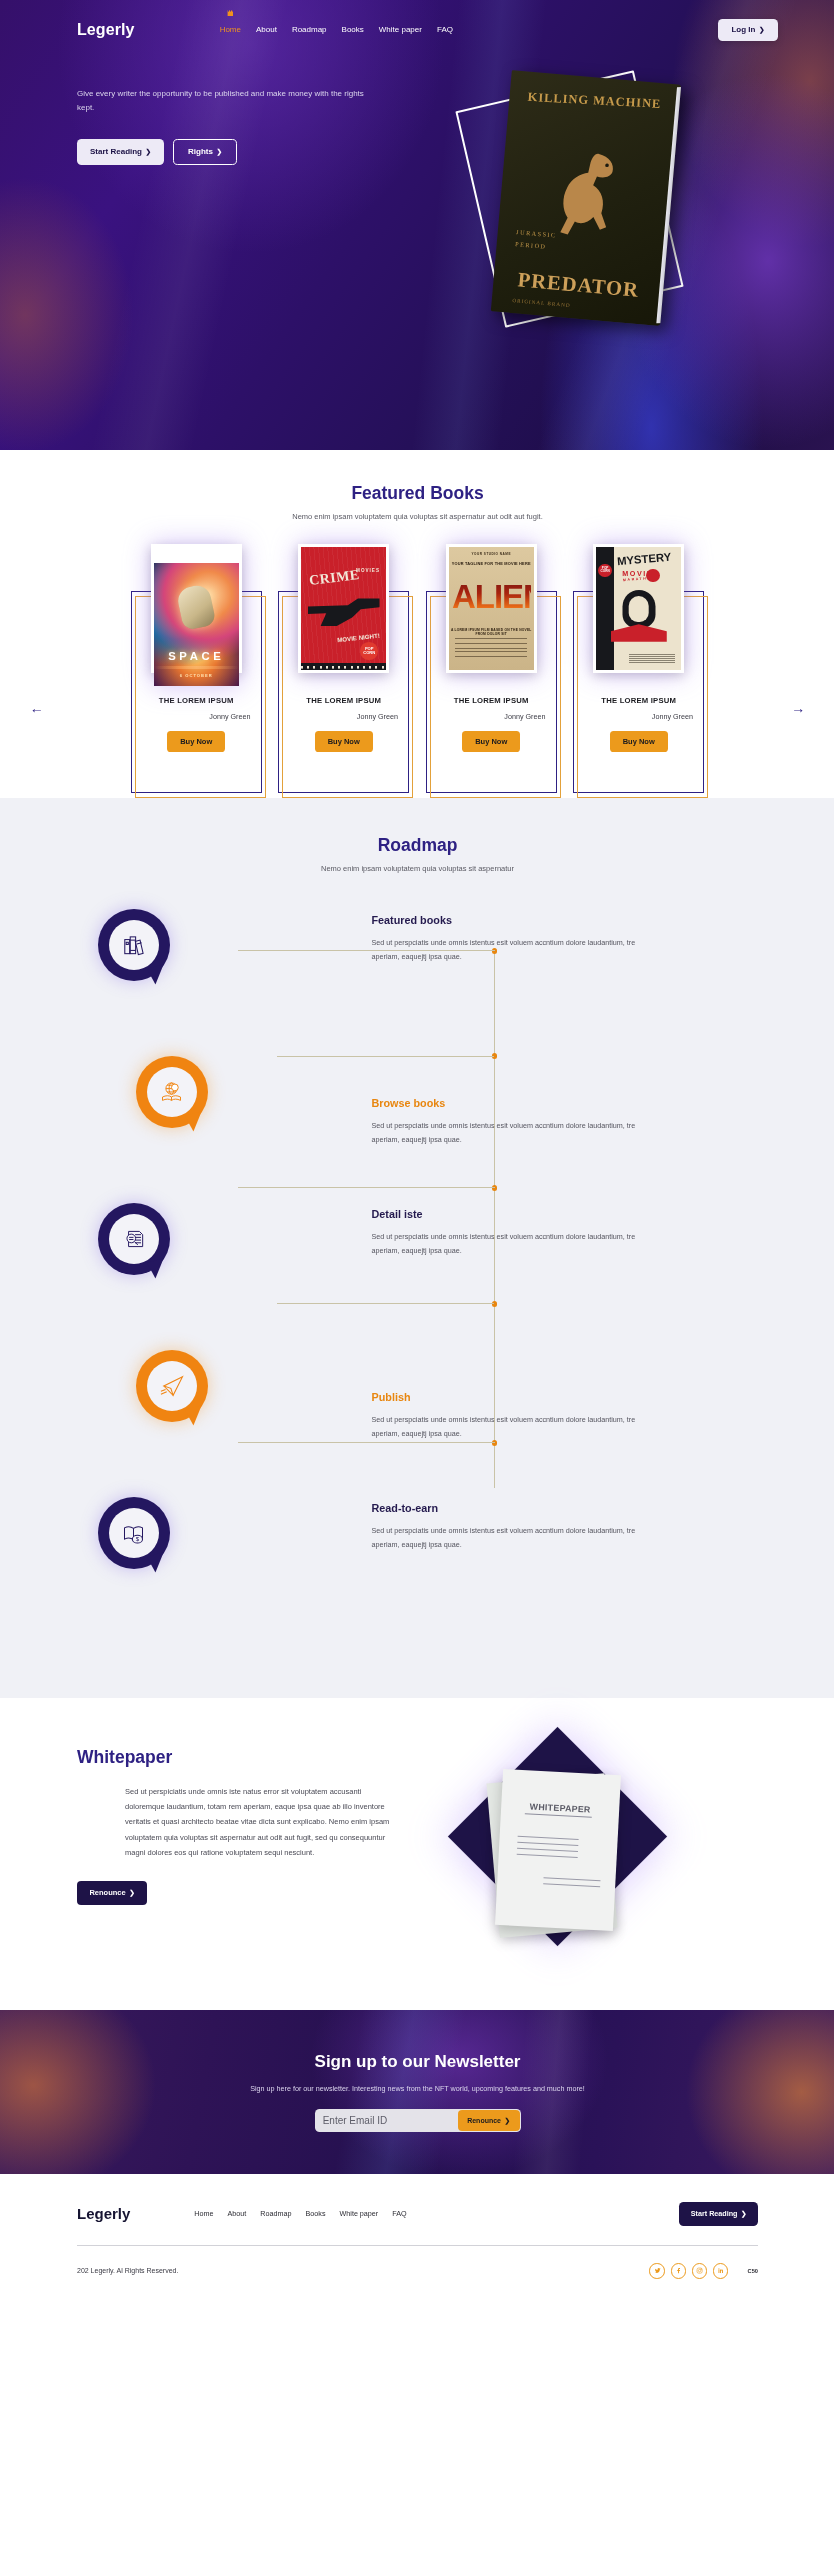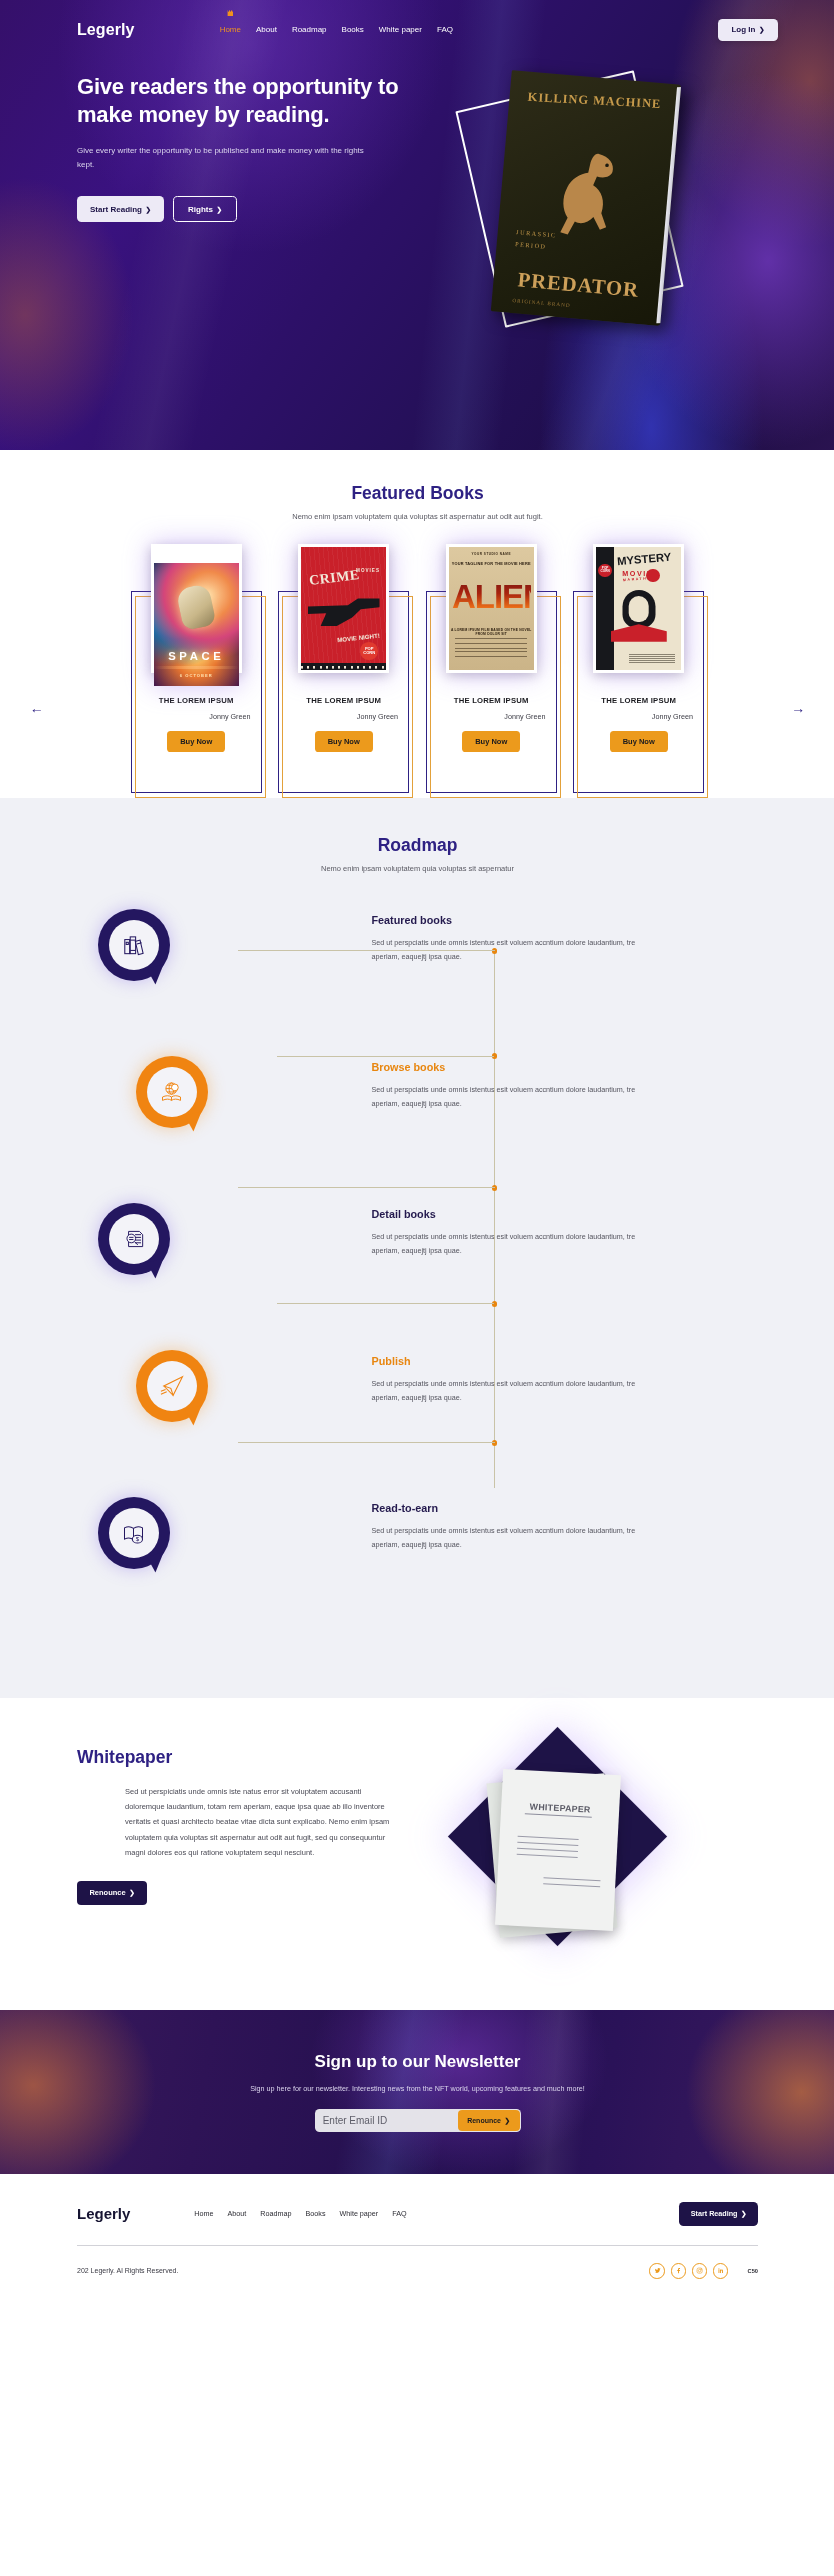--- a/index.html
+++ b/index.html
@@ -362,21 +362,21 @@
   .bubble.dark { background:#241760; box-shadow:0 0 17.5px rgba(120,90,230,.35); }
   .bubble.dark .tail{ background:#241760; }
   .bubble.orange { background:#F08411; box-shadow:0 0 17.5px rgba(240,150,40,.42); }
   .bubble.orange .tail{ background:#F08411; }
   .bubble.pos-a { left:25px; top:3.1px; }
   .bubble.pos-b { left:63px; top:3.1px; }
 
   .rm-line-col { width:144px; position:relative; }
   .rm-text-col { flex:1; padding-top:8.2px; }
   .rm-h { font-size:10.8px; font-weight:bold; color:#241A4E; }
-  .rm-h.orange { color:#E8860F; }
+  .rm-h.orange { color:#E8860F;margin-top:36px; }
   .rm-p { margin-top:9.3px; color:#54545e; font-size:7.2px; line-height:1.95; max-width:289px; }
 
   .rm-vline{
     position:absolute; left:421px; top:44px; width:0.8px; height:538px; background:#c9c3a7;
   }
   .rm-dot{
     position:absolute; left:419px; width:5.7px;height:5.7px;border-radius:50%;
     background:#E8860F;
   }
   .rm-hline{
@@ -497,21 +497,20 @@
       <a class="nav-link">White paper</a>
       <a class="nav-link">FAQ</a>
     </div>
     <button class="login-btn">
       <span>Log In</span><span class="chev">❯</span>
     </button>
   </nav>
 
   <div class="hero-inner">
     <div class="hero-copy">
-      <h1 class="hero-title">Give readers the opportunity to make money by reading.</h1>
       <p class="hero-sub">Give every writer the opportunity to be published and make money with the rights kept.</p>
       <div class="hero-btns">
         <button class="btn-light">
           <span>Start Reading</span><span class="chev">❯</span>
         </button>
         <button class="btn-outline">
           <span>Rights</span><span class="chev">❯</span>
         </button>
       </div>
     </div>
@@ -725,21 +724,21 @@
               <circle cx="19" cy="23" r="8" fill="#F3F3F8"></circle>
               <line x1="15" y1="21" x2="23" y2="21"></line>
                 <line x1="15" y1="25" x2="23" y2="25"></line>
               <line x1="25" y1="29" x2="31" y2="35"></line>
             </svg>
           </div>
         </div>
       </div>
       <div class="rm-line-col"></div>
       <div class="rm-text-col">
-        <div class="rm-h">Detail books</div>
+        <div class="rm-h">Detail iste</div>
         <div class="rm-p">Sed ut perspciatis unde omnis istentus esit voluem accntium dolore laudantium, tre aperiam, eaquejtj ipsa quae.</div>
       </div>
     </div>
 
     <div class="rm-row">
       <div class="rm-badge-col">
         <div class="bubble orange pos-b">
           <div class="tail"></div>
           <div class="inner">
             <svg width="28" height="28" viewBox="0 0 48 48" fill="none" stroke="#F08411" stroke-width="1.8">

